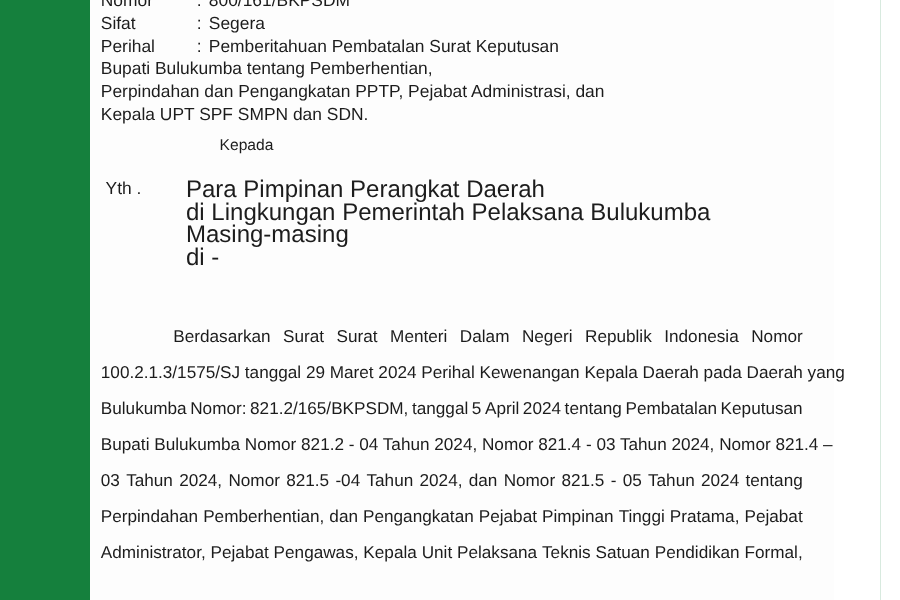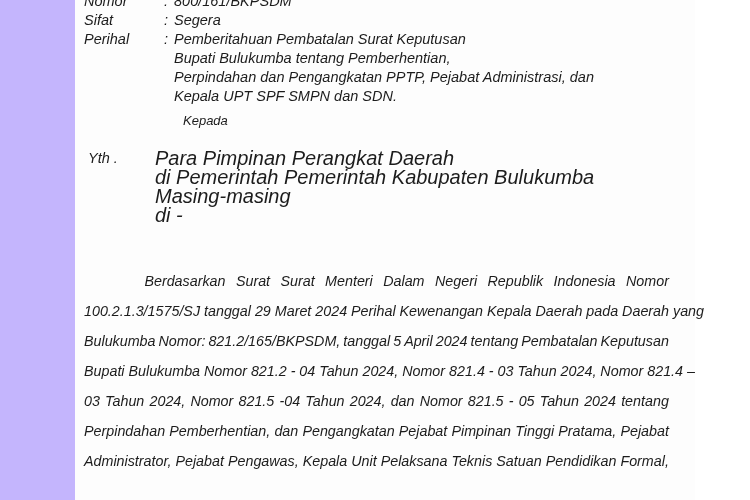--- a/index.html
+++ b/index.html
@@ -7,24 +7,23 @@
     padding: 0;
     background: #ffffff;
   }
   body {
     font-family: "Liberation Sans", sans-serif;
   }
   .page {
     position: relative;
     width: 734px;
     height: 500px;
-    background: #c4b5fd;
+    background: #15803d;
     overflow: hidden;
     color: #1c1c1c;
-    font-style: italic;
   }
   
   .scan-tint {
     position: absolute;
     left: 75px;
     top: 0;
     width: 620px;
     height: 500px;
     background: #fdfdfd;
     pointer-events: none;
@@ -59,21 +58,20 @@
   }
   .meta-colon {
     width: 10px;
     flex: 0 0 10px;
   }
   .meta-value {
     flex: 1 1 auto;
     white-space: pre;
   }
   .meta-cont {
-    margin-left: 90px;
     line-height: 19px;
     font-size: 14.5px;
     white-space: pre;
   }
 
   
   .kepada {
     position: absolute;
     left: 183px;
     top: 111px;
@@ -154,21 +152,21 @@
     </div>
     <div class="meta-cont">Bupati Bulukumba tentang Pemberhentian,</div>
     <div class="meta-cont">Perpindahan dan Pengangkatan PPTP, Pejabat Administrasi, dan</div>
     <div class="meta-cont">Kepala UPT SPF SMPN dan SDN.</div>
   </div>
 
   <div class="kepada">Kepada</div>
   <div class="yth-label">Yth .</div>
   <div class="addressee">
     <div>Para Pimpinan Perangkat Daerah</div>
-    <div>di Pemerintah Pemerintah Kabupaten Bulukumba</div>
+    <div>di Lingkungan Pemerintah Pelaksana Bulukumba</div>
     <div>Masing-masing</div>
     <div>di -</div>
   </div>
 
   <div class="body-para" id="body-para">
       <div class="jline"><span class="indent"></span><span class="w">Berdasarkan</span><span class="w">Surat</span><span class="w">Surat</span><span class="w">Menteri</span><span class="w">Dalam</span><span class="w">Negeri</span><span class="w">Republik</span><span class="w">Indonesia</span><span class="w">Nomor</span></div>
       <div class="jline last"><span class="w">100.2.1.3/1575/SJ tanggal 29 Maret 2024 Perihal Kewenangan Kepala Daerah pada Daerah yang</span></div>
       <div class="jline"><span class="w">Bulukumba</span><span class="w">Nomor:</span><span class="w">821.2/165/BKPSDM,</span><span class="w">tanggal</span><span class="w">5</span><span class="w">April</span><span class="w">2024</span><span class="w">tentang</span><span class="w">Pembatalan</span><span class="w">Keputusan</span></div>
       <div class="jline last"><span class="w">Bupati Bulukumba Nomor 821.2 - 04 Tahun 2024, Nomor 821.4 - 03 Tahun 2024, Nomor 821.4 –</span></div>
       <div class="jline"><span class="w">03</span><span class="w">Tahun</span><span class="w">2024,</span><span class="w">Nomor</span><span class="w">821.5</span><span class="w">-04</span><span class="w">Tahun</span><span class="w">2024,</span><span class="w">dan</span><span class="w">Nomor</span><span class="w">821.5</span><span class="w">-</span><span class="w">05</span><span class="w">Tahun</span><span class="w">2024</span><span class="w">tentang</span></div>

